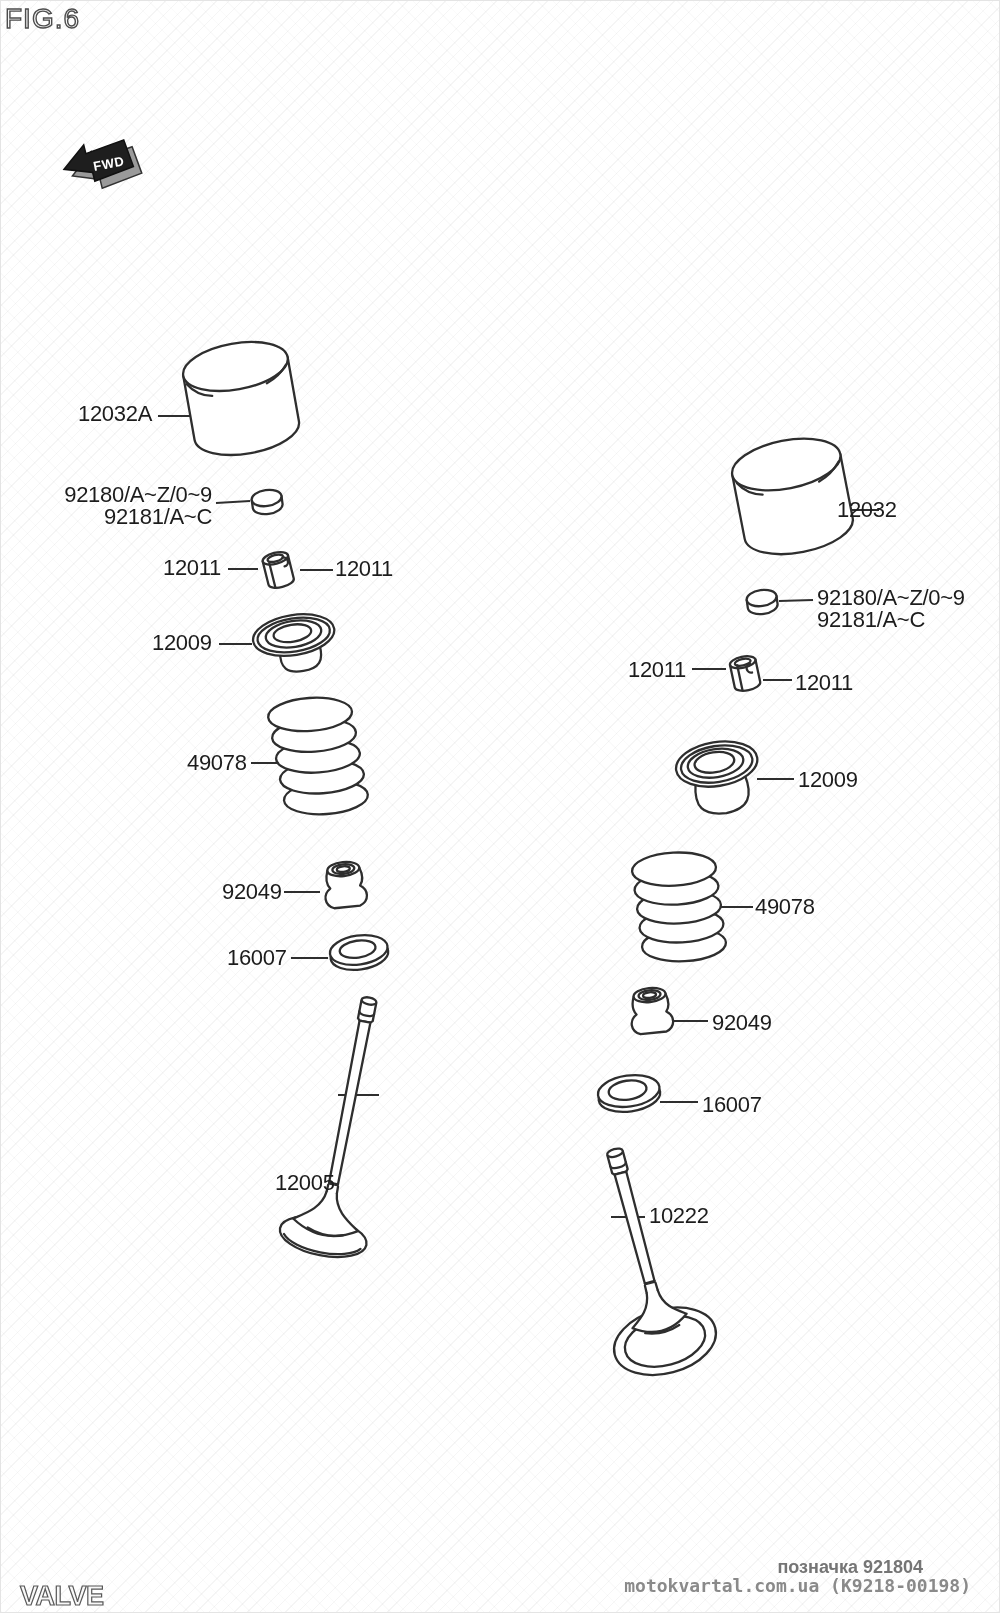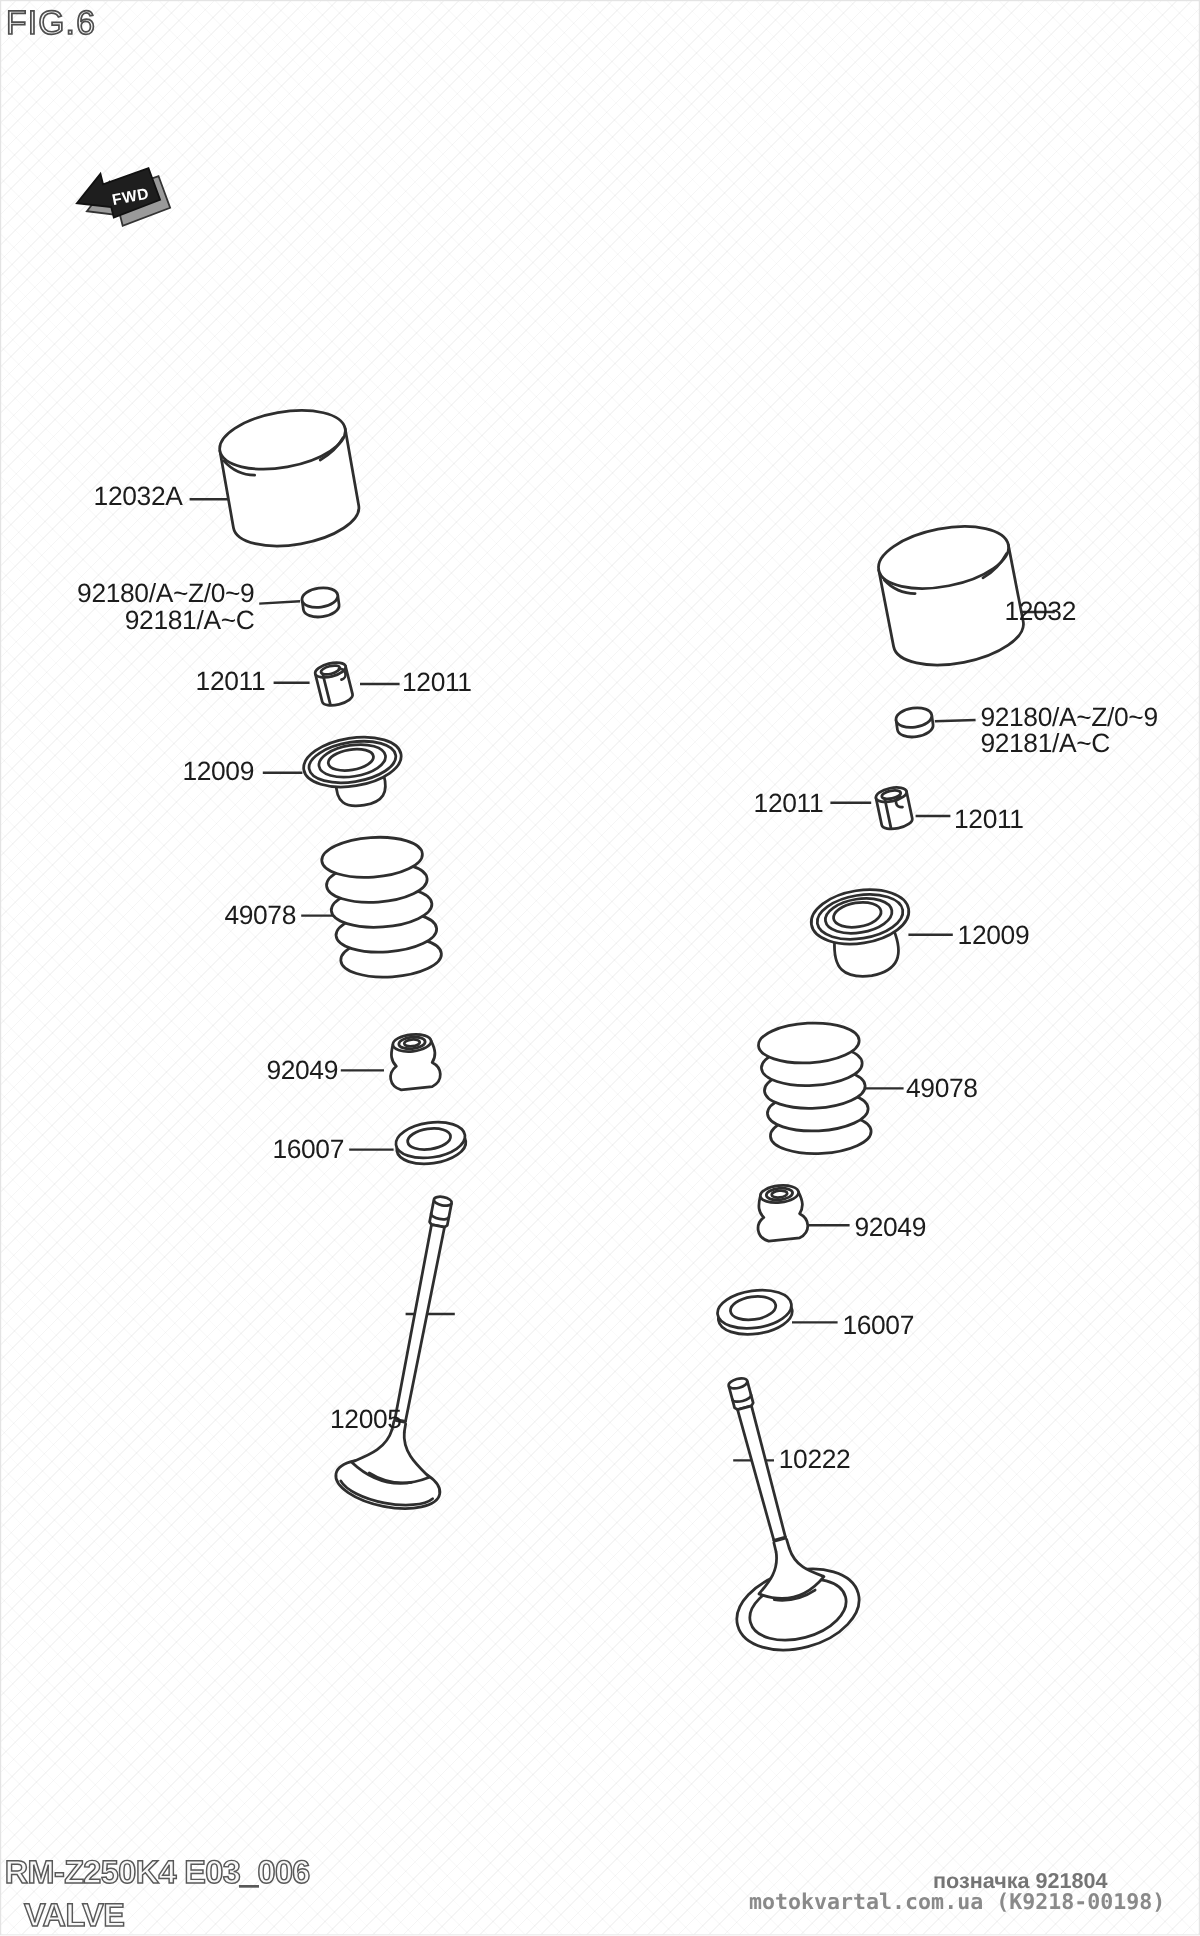--- a/index.html
+++ b/index.html
@@ -214,18 +214,17 @@
     <div>92181/A~C</div>
   </div>
   <div class="plabel" style="left:627px; top:658px;">12011</div>
   <div class="plabel" style="left:794px; top:671px;">12011</div>
   <div class="plabel" style="left:797px; top:768px;">12009</div>
   <div class="plabel" style="left:754px; top:895px;">49078</div>
   <div class="plabel" style="left:711px; top:1011px;">92049</div>
   <div class="plabel" style="left:701px; top:1093px;">16007</div>
   <div class="plabel" style="left:648px; top:1204px;">10222</div>
 
-  <div class="footer-code">RM-Z250K4 E03_006</div>
   <div class="footer-name">VALVE</div>
   <div class="wm1">позначка 921804</div>
   <div class="wm2">motokvartal.com.ua (K9218-00198)</div>
 
 </div>
 
 </body></html>

